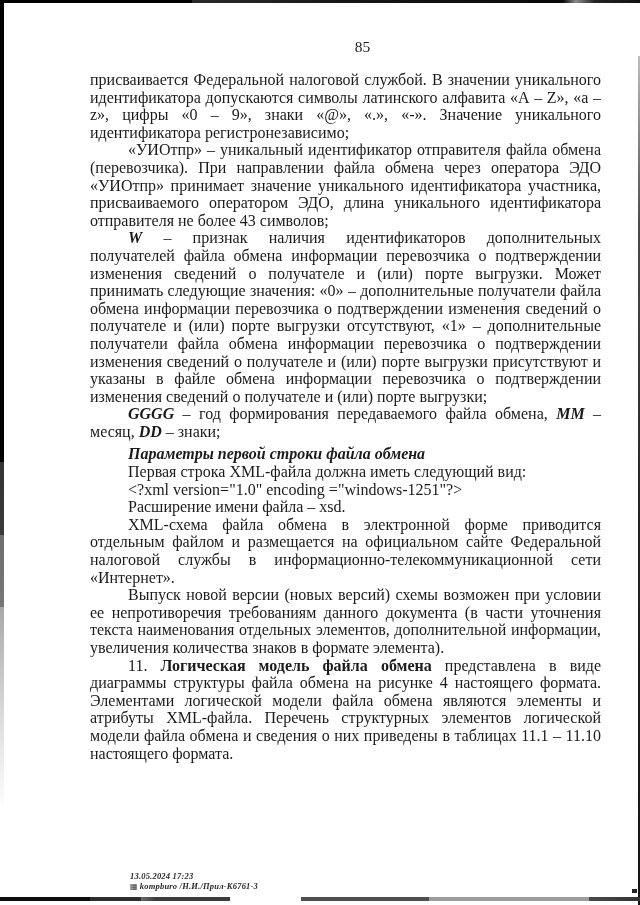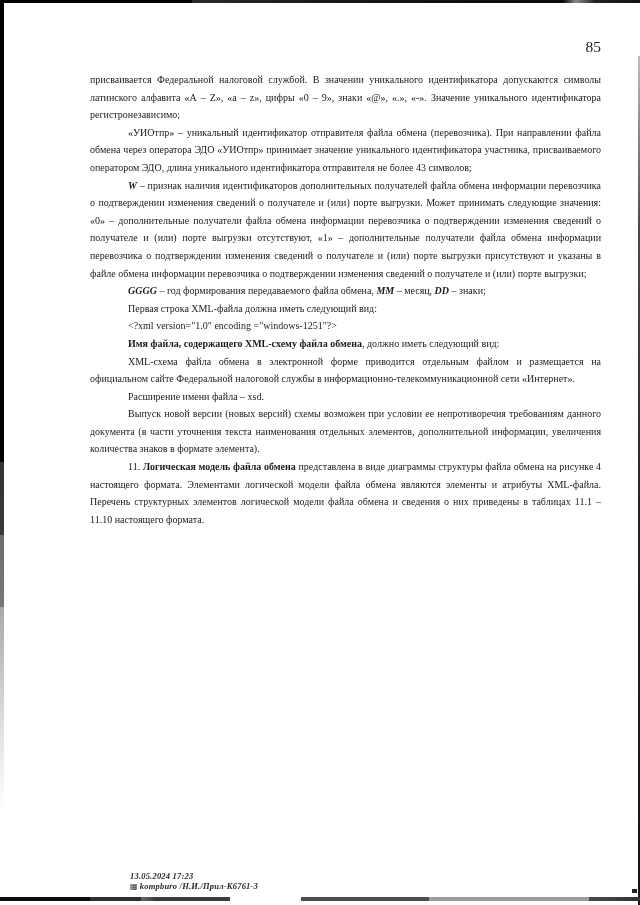--- a/index.html
+++ b/index.html
@@ -36,25 +36,25 @@
       #9c9c9c 67%, #9c9c9c 92%,
       #4a4a4a 92%, #333 100%);
   }
   .edge-bottom-mark {
     position:absolute; right:3px; bottom:12px; width:5px; height:4px; background:#222;
   }
   
   .page-number {
     position:absolute; top:38px; left:90px; width:511px;
     box-sizing:border-box; padding-left:34px;
-    text-align:right; font-size:15.5px;
+    text-align:center; font-size:15.5px;
   }
   .body-text {
     position:absolute; top:71px; left:90px; width:511px;
-    font-size:10px; line-height:17.6px;
+    font-size:16px; line-height:17.6px;
     text-align:justify;
   }
   p.para { margin:0; }
   p.indent { text-indent:38px;font-family:Liberation Serif, serif; }
   p.heading { margin-top:5px; }
   p.spaced { }
   .run-bi { font-weight:bold; font-style:italic; }
   .run-b  { font-weight:bold; }
   
   .stamp {
@@ -79,25 +79,25 @@
   <div class="edge-bottom"></div>
   <div class="edge-bottom-mark"></div>
 
   <div class="page-number">85</div>
 
   <div class="body-text">
       <p class="para"><span>присваивается Федеральной налоговой службой. В значении уникального идентификатора допускаются символы латинского алфавита «А – Z», «а – z», цифры «0 – 9», знаки «@», «.», «-». Значение уникального идентификатора регистронезависимо;</span></p>
       <p class="para indent"><span>«УИОтпр» – уникальный идентификатор отправителя файла обмена (перевозчика). При направлении файла обмена через оператора ЭДО «УИОтпр» принимает значение уникального идентификатора участника, присваиваемого оператором ЭДО, длина уникального идентификатора отправителя не более 43 символов;</span></p>
       <p class="para indent"><span class="run-bi">W</span><span> – признак наличия идентификаторов дополнительных получателей файла обмена информации перевозчика о подтверждении изменения сведений о получателе и (или) порте выгрузки. Может принимать следующие значения: «0» – дополнительные получатели файла обмена информации перевозчика о подтверждении изменения сведений о получателе и (или) порте выгрузки отсутствуют, «1» – дополнительные получатели файла обмена информации перевозчика о подтверждении изменения сведений о получателе и (или) порте выгрузки присутствуют и указаны в файле обмена информации перевозчика о подтверждении изменения сведений о получателе и (или) порте выгрузки;</span></p>
       <p class="para indent"><span class="run-bi">GGGG</span><span> – год формирования передаваемого файла обмена, </span><span class="run-bi">MM</span><span> – месяц, </span><span class="run-bi">DD</span><span> – знаки;</span></p>
+      <p class="para indent heading"><span class="run-bi">Параметры первой строки файла обмена</span></p>
       <p class="para indent"><span>Первая строка XML-файла должна иметь следующий вид:</span></p>
       <p class="para indent"><span>&lt;?xml version="1.0" encoding ="windows-1251"?&gt;</span></p>
-      <p class="para indent"><span class="run-b">Имя файла, содержащего XML-схему файла обмена</span><span>, должно иметь следующий вид:</span></p>
+      <p class="para indent"><span>Расширение имени файла – xsd.</span></p>
       <p class="para indent"><span>XML-схема файла обмена в электронной форме приводится отдельным файлом и размещается на официальном сайте Федеральной налоговой службы в информационно-телекоммуникационной сети «Интернет».</span></p>
-      <p class="para indent"><span>Расширение имени файла – xsd.</span></p>
       <p class="para indent"><span>Выпуск новой версии (новых версий) схемы возможен при условии ее непротиворечия требованиям данного документа (в части уточнения текста наименования отдельных элементов, дополнительной информации, увеличения количества знаков в формате элемента).</span></p>
       <p class="para indent spaced"><span>11. </span><span class="run-b">Логическая модель файла обмена</span><span> представлена в виде диаграммы структуры файла обмена на рисунке 4 настоящего формата. Элементами логической модели файла обмена являются элементы и атрибуты XML-файла. Перечень структурных элементов логической модели файла обмена и сведения о них приведены в таблицах 11.1 – 11.10 настоящего формата.</span></p>
     </div>
 
   <div class="stamp">
     <div>13.05.2024 17:23</div>
     <div>
       <span class="stamp-icon">▦</span><span>kompburo /Н.И./Прил-К6761-3</span>
     </div>
   </div>

